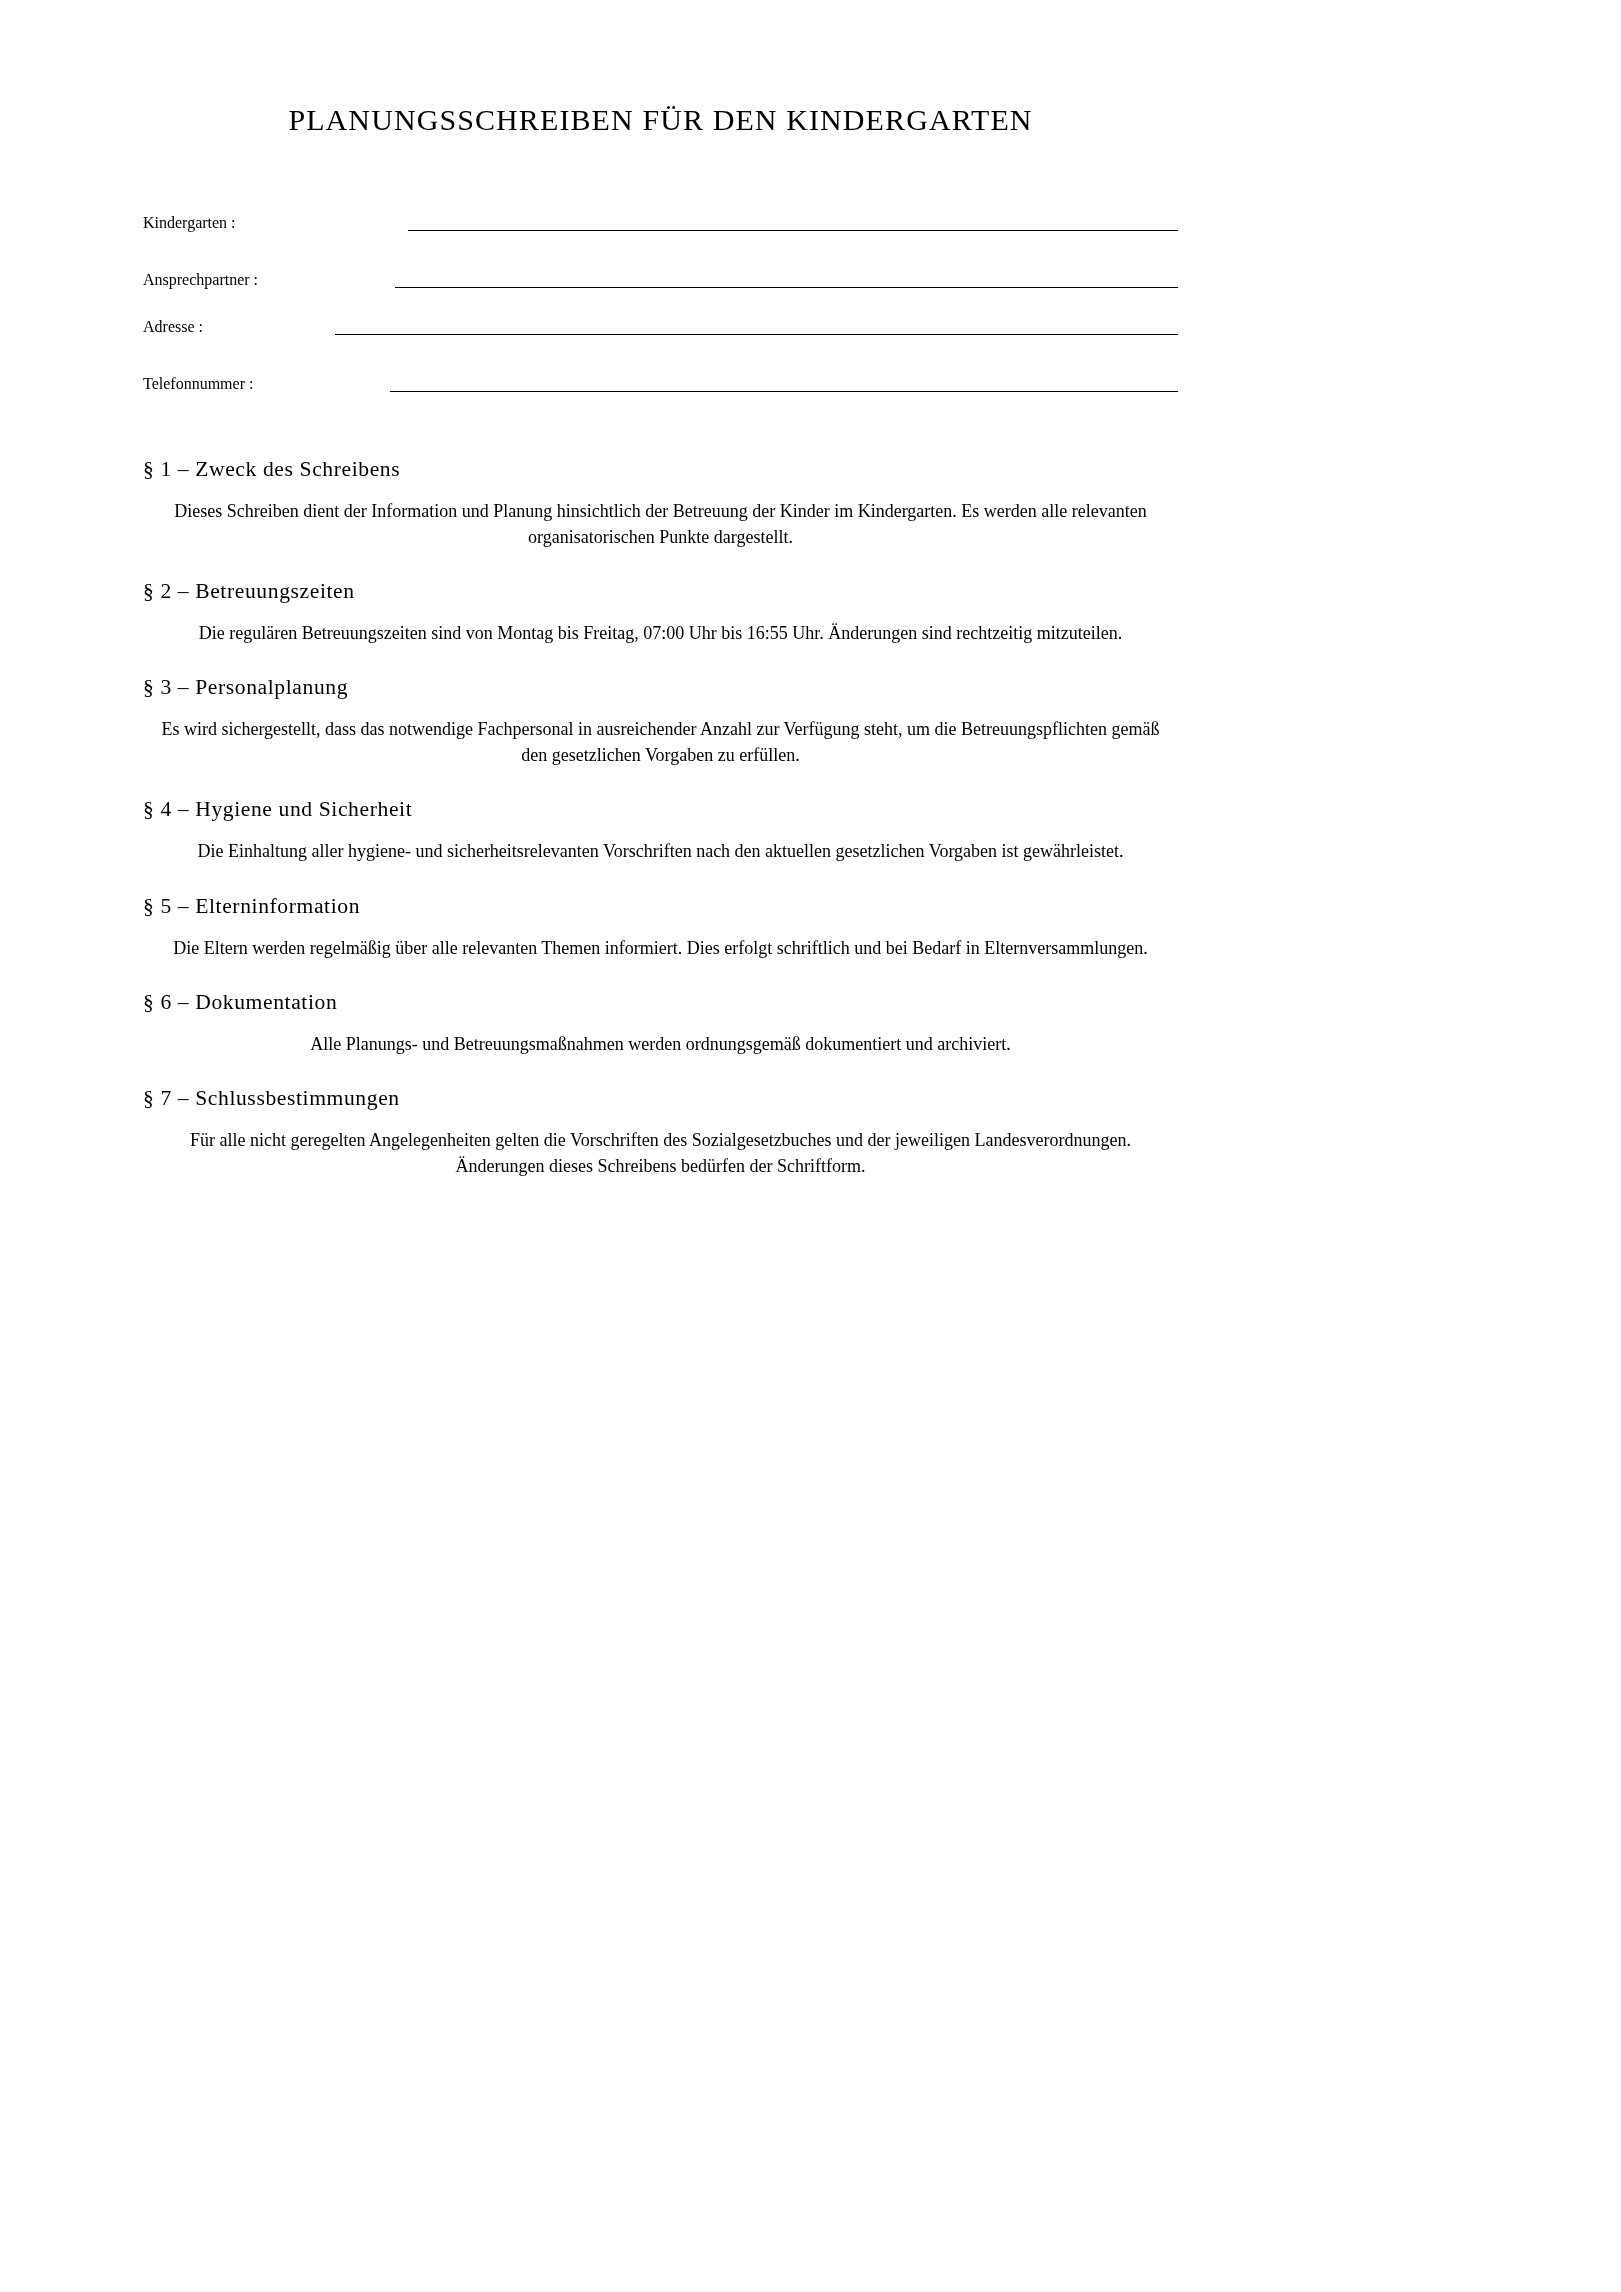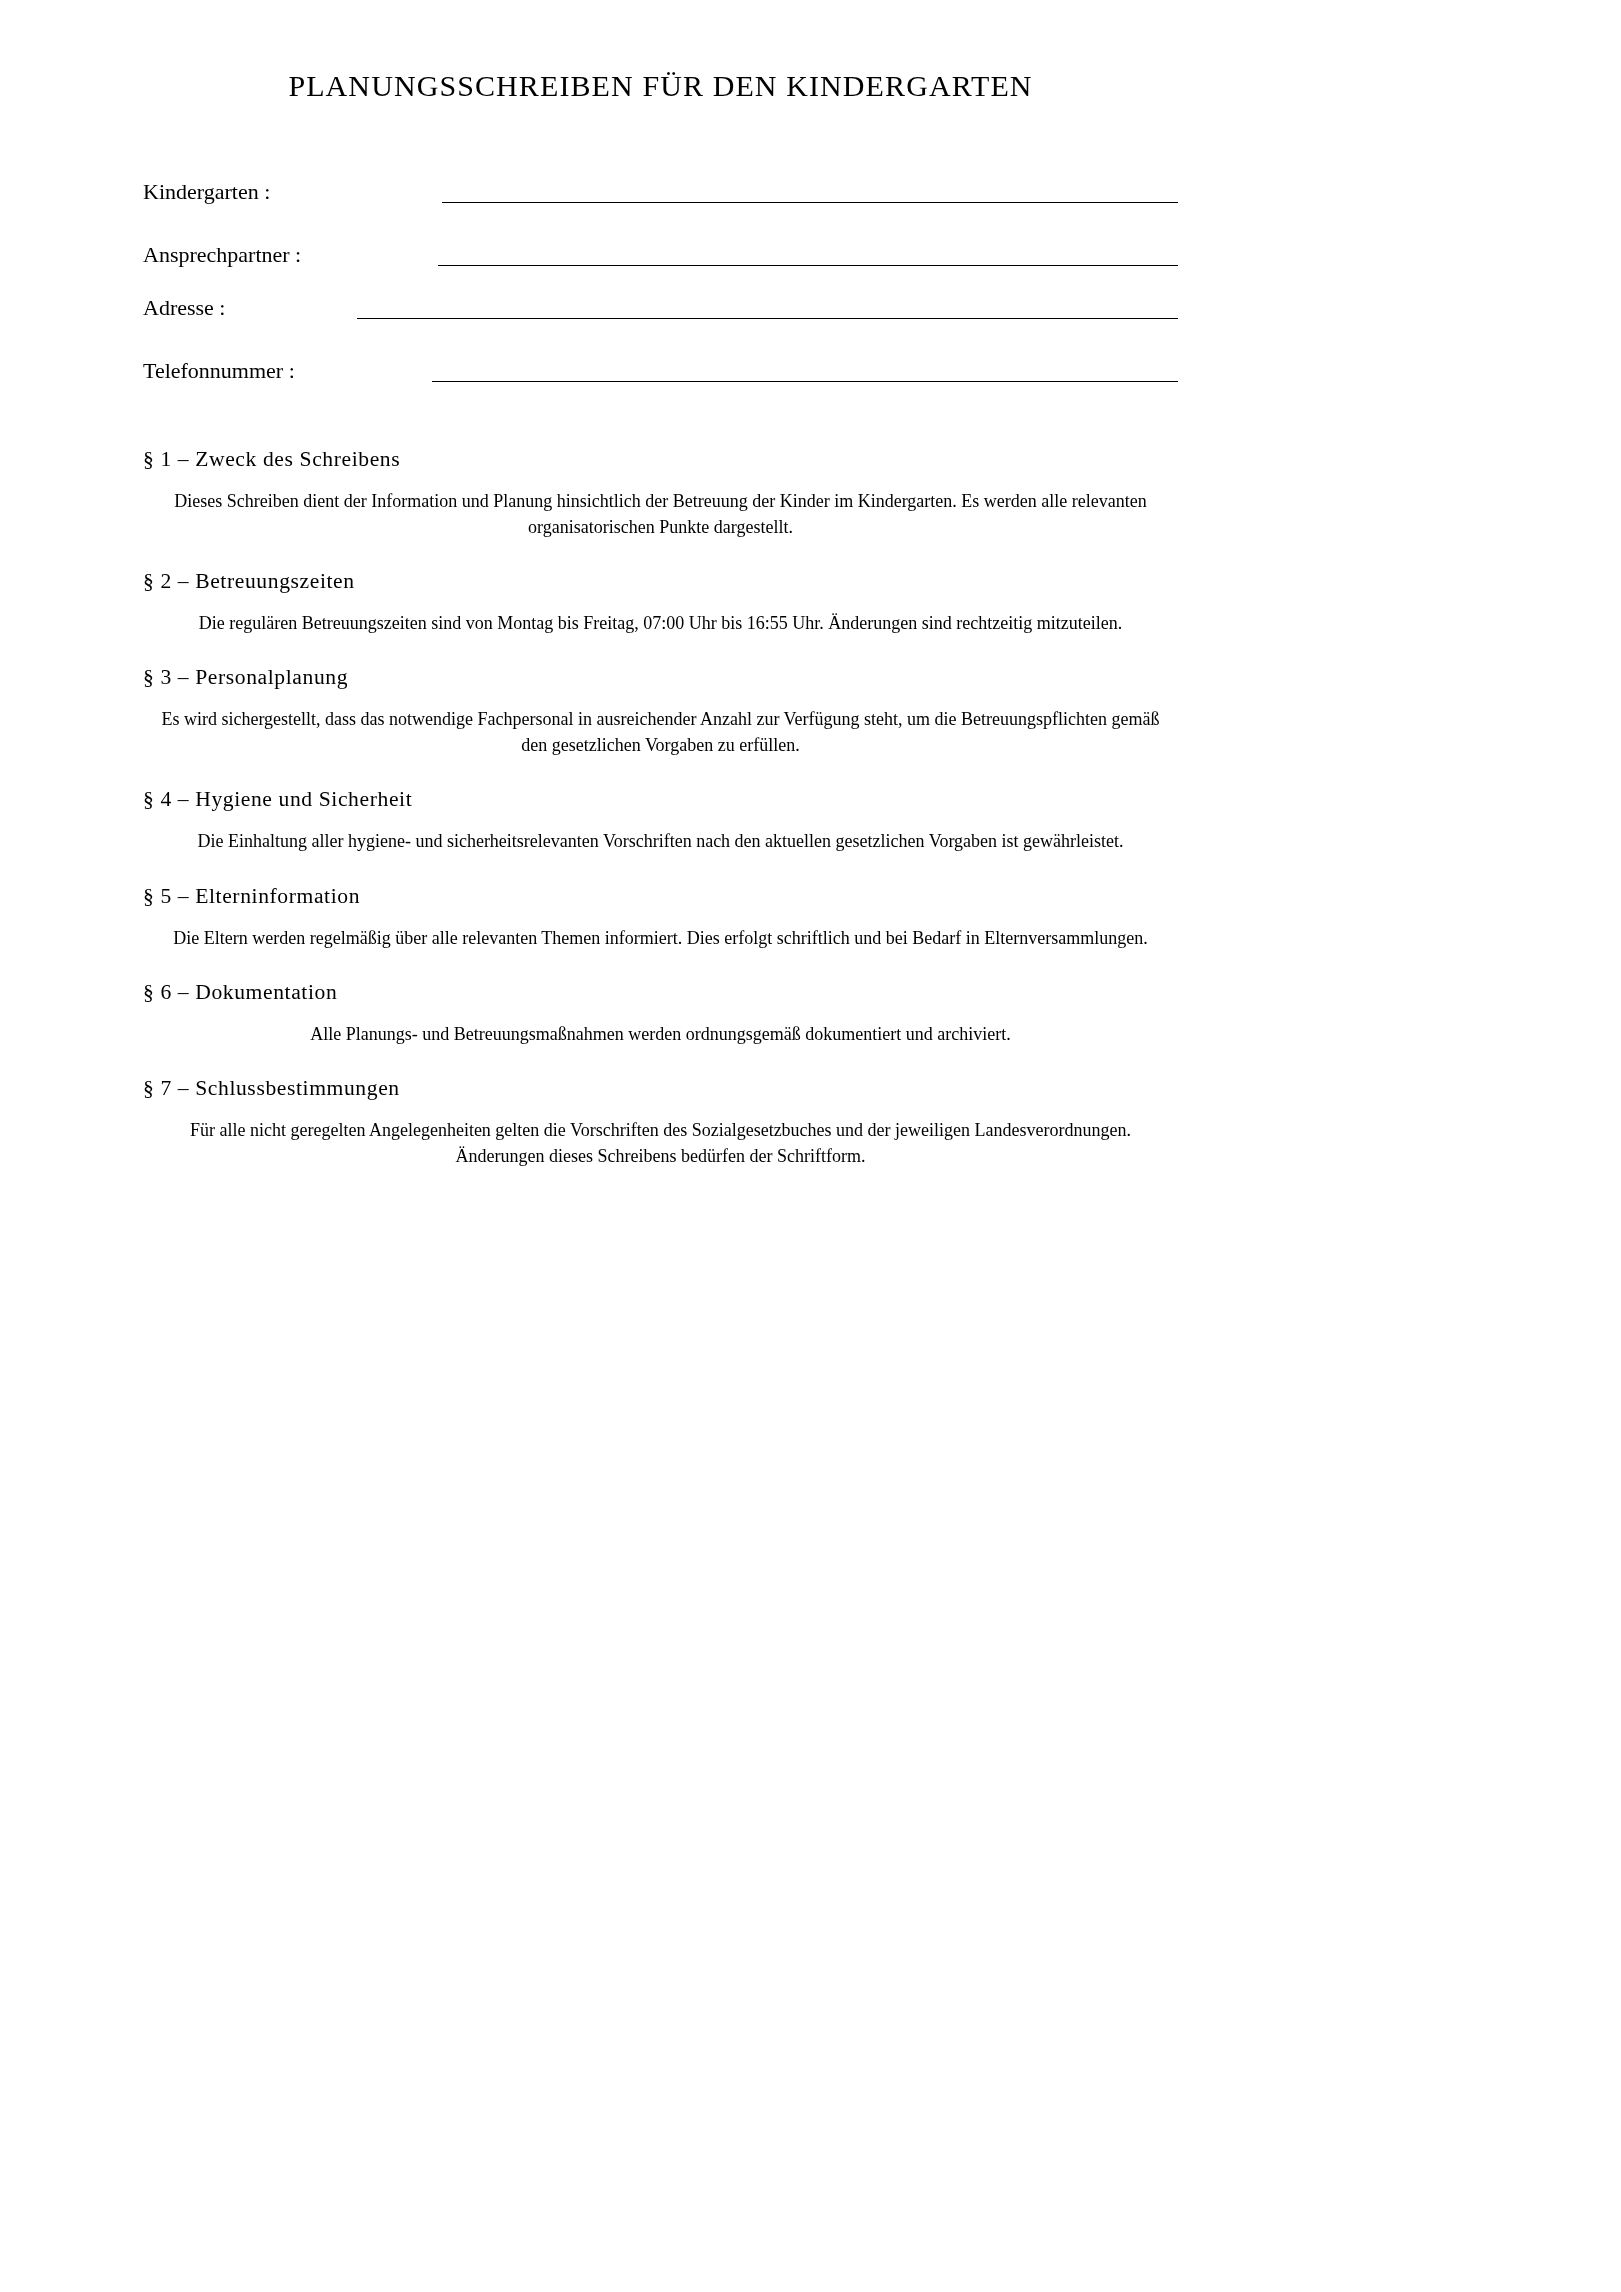--- a/index.html
+++ b/index.html
@@ -12,21 +12,21 @@
     height: 2293px;
     font-family: "Liberation Serif", serif;
     color: #000000;
     position: relative;
     overflow: hidden;
   }
   .page {
     box-sizing: border-box;
     width: 1321px;
     height: 2293px;
-    padding: 40px 143px 0 143px;
+    padding: 74px 143px 0 143px;
     position: relative;
   }
   .doc-title {
     text-align: center;
     font-size: 30px;
     letter-spacing: 1.1px;
     font-weight: normal;
     margin: 29px 0 0 0;
     padding: 0;
   }
@@ -37,21 +37,21 @@
   }
   .form-row {
     display: flex;
     align-items: flex-end;
     margin-bottom: 37px;
   }
   .form-row.tight {
     margin-bottom: 27.4px;
   }
   .form-label {
-    font-size: 22px;
+    font-size: 16px;
     white-space: nowrap;
     line-height: 1;
     padding-bottom: 3.9px;
   }
   .form-line {
     flex: 1 1 auto;
     border-bottom: 1.6px solid #000;
     height: 0;
     margin-bottom: 3.9px;
   }

